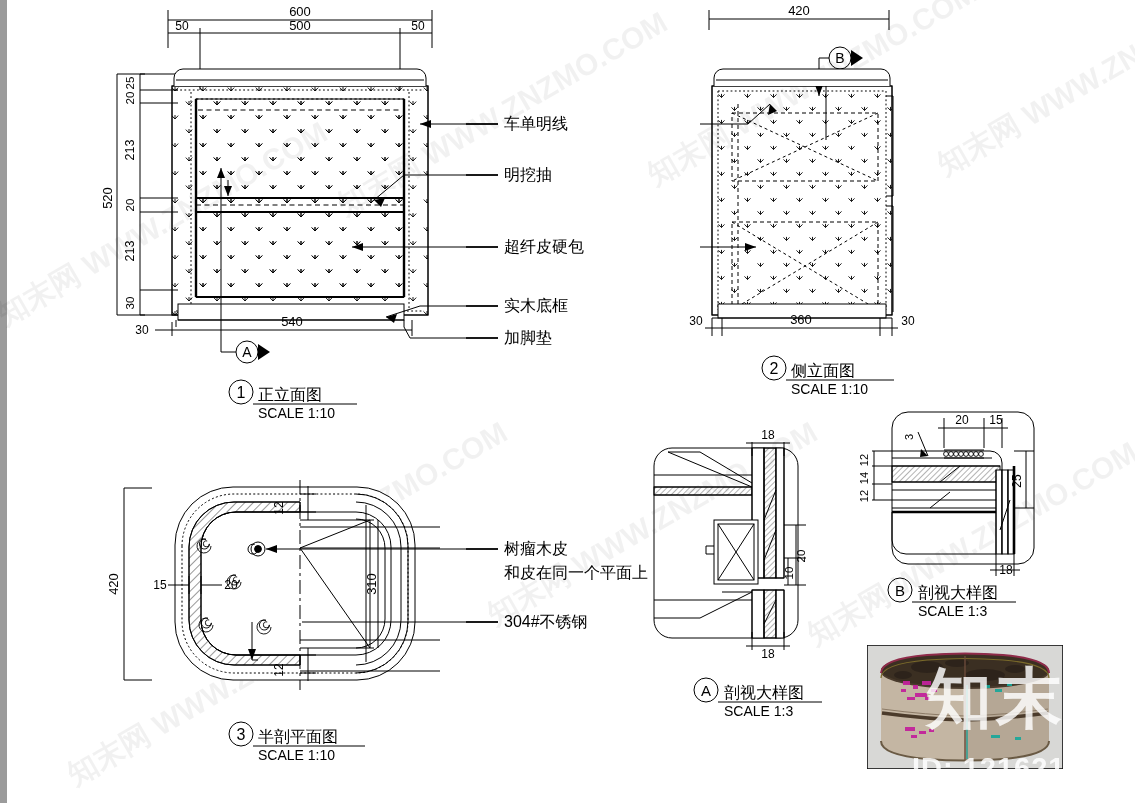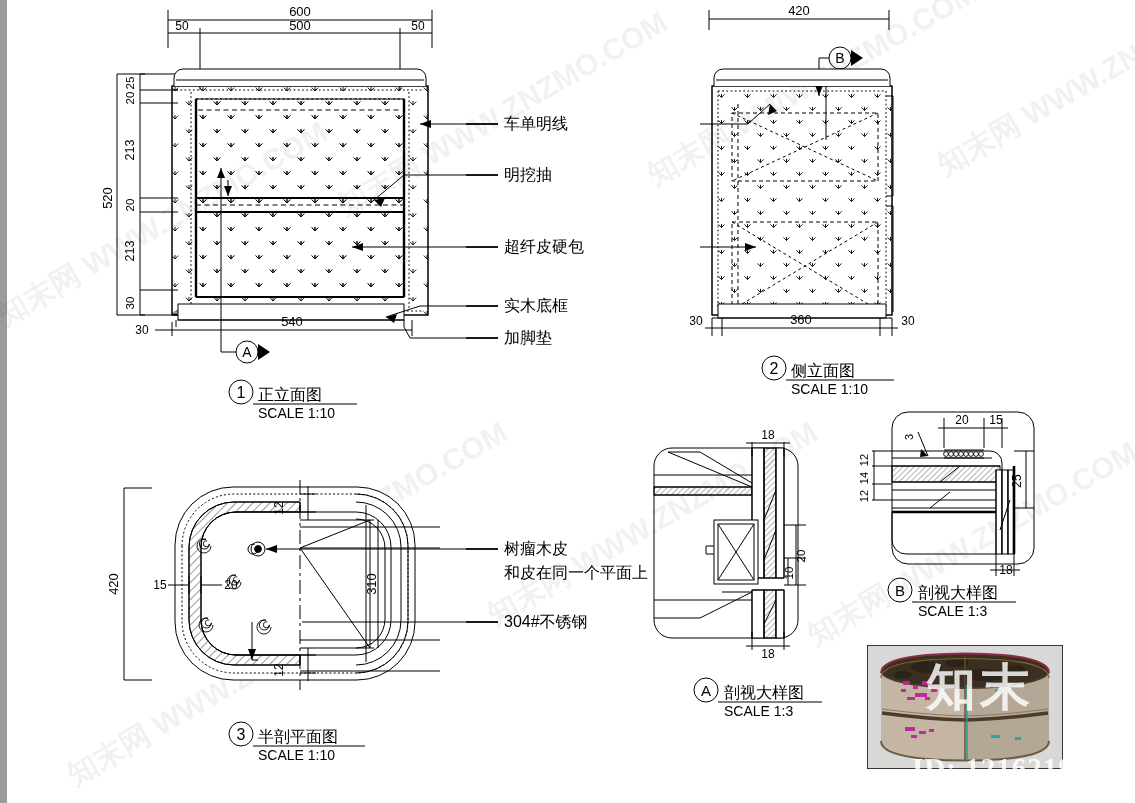--- a/index.html
+++ b/index.html
@@ -8,21 +8,21 @@
   #sheet{position:absolute;left:0;top:0;width:1135px;height:803px;background:#fff;}
   #sheet svg{position:absolute;left:0;top:0;}
   .wm{position:absolute;color:rgba(0,0,0,0.055);font-weight:bold;
       transform:rotate(-30deg);transform-origin:left top;white-space:nowrap;
       pointer-events:none;user-select:none;font-family:"Liberation Sans",sans-serif;}
   .wm-big{position:absolute;color:rgba(255,255,255,0.82);font-weight:bold;
           white-space:nowrap;pointer-events:none;user-select:none;
           font-family:"DejaVu Sans",sans-serif;}
   .wm-id{position:absolute;color:rgba(255,255,255,0.85);font-weight:bold;
          white-space:nowrap;pointer-events:none;user-select:none;letter-spacing:1px;
-         font-family:Liberation Serif, serif;}
+         font-family:Liberation Sans, sans-serif;}
   #leftbar{position:absolute;left:0;top:0;width:7px;height:803px;background:#9b9b9b;}
   #render{position:absolute;left:867px;top:645px;width:196px;height:124px;}
 </style>
 </head>
 <body>
 
 <div id="sheet">
 
   <div id="leftbar"></div>
 
@@ -561,16 +561,16 @@
         <rect x="140" y="38" width="5" height="3"></rect>
           <rect x="124" y="90" width="9" height="3"></rect>
         <rect x="148" y="92" width="6" height="3"></rect>
       </g>
 
       <path d="M14 96 Q14 110 60 114 Q98 117 136 114 Q182 110 182 96" fill="none" stroke="#6a5a44" stroke-width="2"></path>
       <rect x="0" y="0" width="196" height="124" fill="none" stroke="#111" stroke-width="1.6"></rect>
     </svg>
   </div>
 
-  <div class="wm-big" style="left:926px; top:654px; font-size:50px; letter-spacing:4px;">知末</div>
+  <div class="wm-big" style="left:926px; top:654px; font-size:66px; letter-spacing:4px;">知末</div>
   <div class="wm-id" style="left:912px; top:752px; font-size:29px;">ID: 1216219592</div>
 
 </div>
 
 </body></html>

